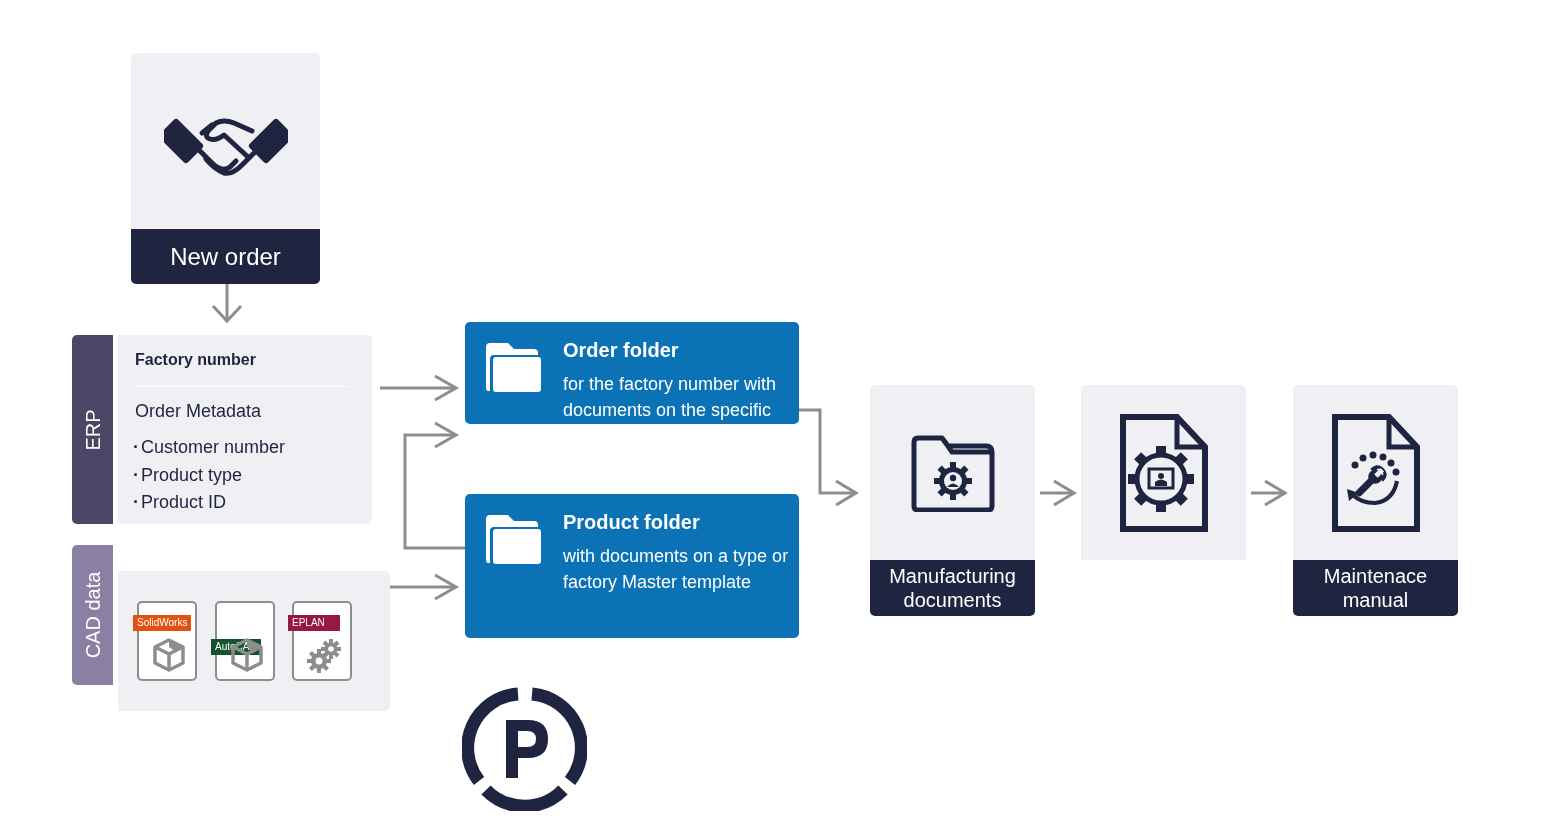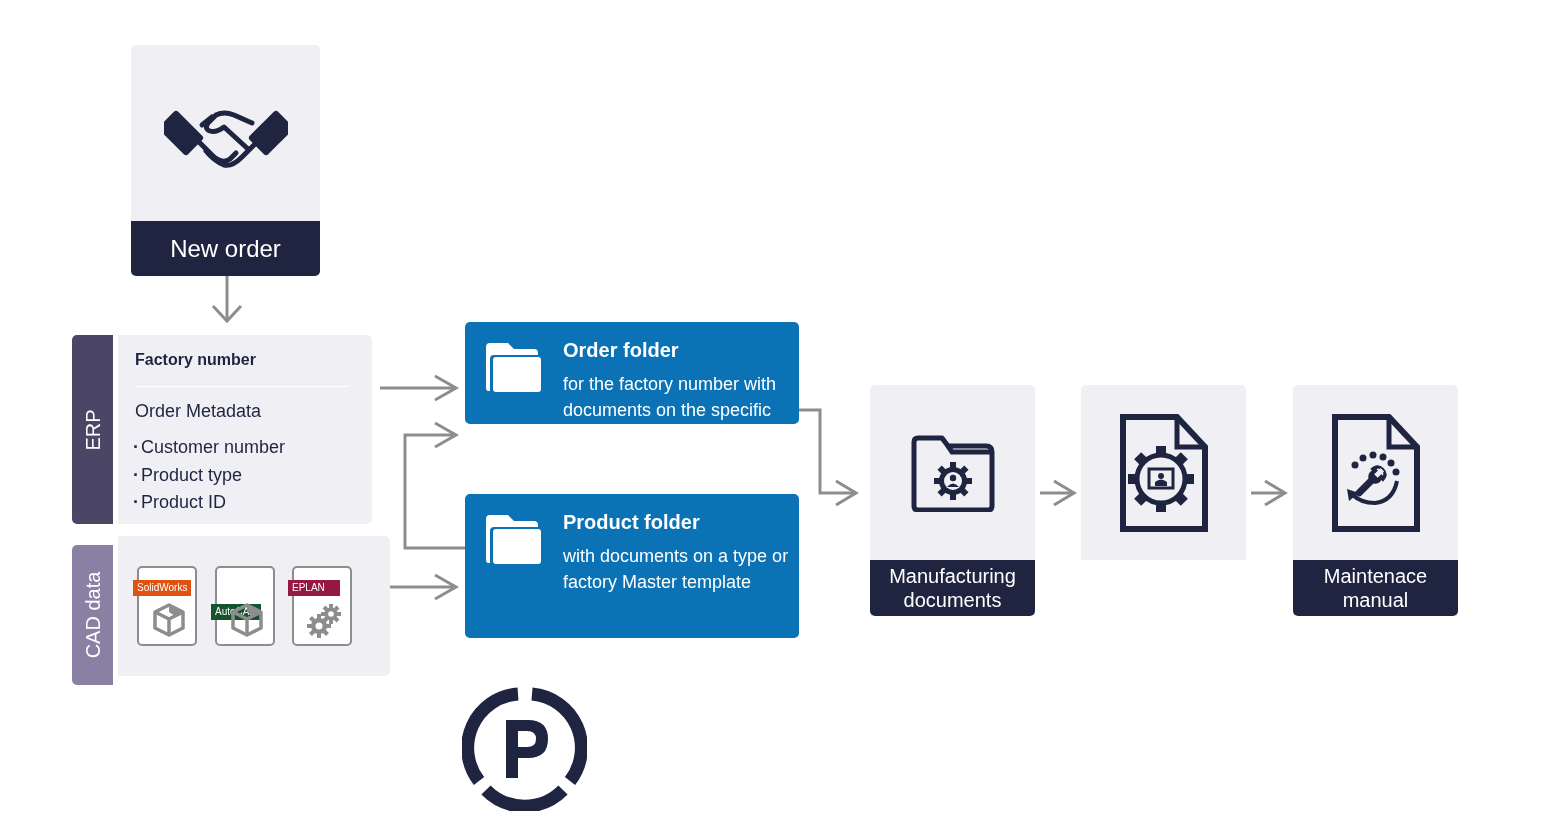--- a/index.html
+++ b/index.html
@@ -8,34 +8,34 @@
 
     .abs { position: absolute; }
     .card-bg { background: #efeff4; border-radius: 5px; }
     .dark-label {
       background: #1f2440; color: #ffffff; border-radius: 0 0 5px 5px;
       display: flex; align-items: center; justify-content: center; text-align: center;
       font-size: 21px; line-height: 24px;
     }
 
     
-    #new-order { left: 131px; top: 45px; width: 189px; height: 251px; }
+    #new-order { left: 131px; top: 53px; width: 189px; height: 251px; }
     #new-order .icon-area { position: absolute; left: 0; top: 0; width: 189px; height: 176px; border-radius: 5px 5px 0 0; background: #efeff4; display:flex; align-items:center; justify-content:center; }
     #new-order .dark-label { position: absolute; left: 0; top: 219px; width: 189px; height: 55px; margin-top: -43px; font-size: 24px; }
 
     
     #erp-tab { left: 72px; top: 335px; width: 41px; height: 189px; background: #4b4566; border-radius: 5px 0 0 5px; }
     #cad-tab { left: 72px; top: 545px; width: 41px; height: 140px; background: #8a80a3; border-radius: 5px 0 0 5px; }
     .vtab-label {
       position: absolute; left: 50%; top: 50%;
       transform: translate(-50%, -50%) rotate(-90deg);
       color: #ffffff; font-size: 20px; white-space: nowrap;
     }
     #erp-panel { left: 118px; top: 335px; width: 254px; height: 189px; }
-    #cad-panel { left: 118px; top: 536px; width: 272px; height: 140px; }
+    #cad-panel { left: 118px; top: 571px; width: 272px; height: 140px; }
 
     .erp-title { position: absolute; left: 17px; top: 16px; font-size: 16px; font-weight: bold; color: #1f2440; }
     .erp-divider { position: absolute; left: 17px; top: 51px; width: 214px; height: 1px; background: #ffffff; }
     .erp-sub { position: absolute; left: 17px; top: 66px; font-size: 18px; color: #1f2440; }
     .erp-list { position: absolute; left: 15px; top: 99px; list-style: none; }
     .erp-list li { font-size: 18px; line-height: 27.5px; color: #1f2440; }
     .erp-list li .dot { display: inline-block; width: 8px; font-weight: bold; }
 
     .cad-file { position: absolute; top: 30px; width: 60px; height: 80px; border: 2px solid #8d8d8d; border-radius: 5px; background: #ffffff; }
     .cad-badge { position: absolute; left: -6px; top: 12px; height: 16px; padding: 0 4px; font-size: 10px; line-height: 16px; color: #ffffff; white-space: nowrap; }

